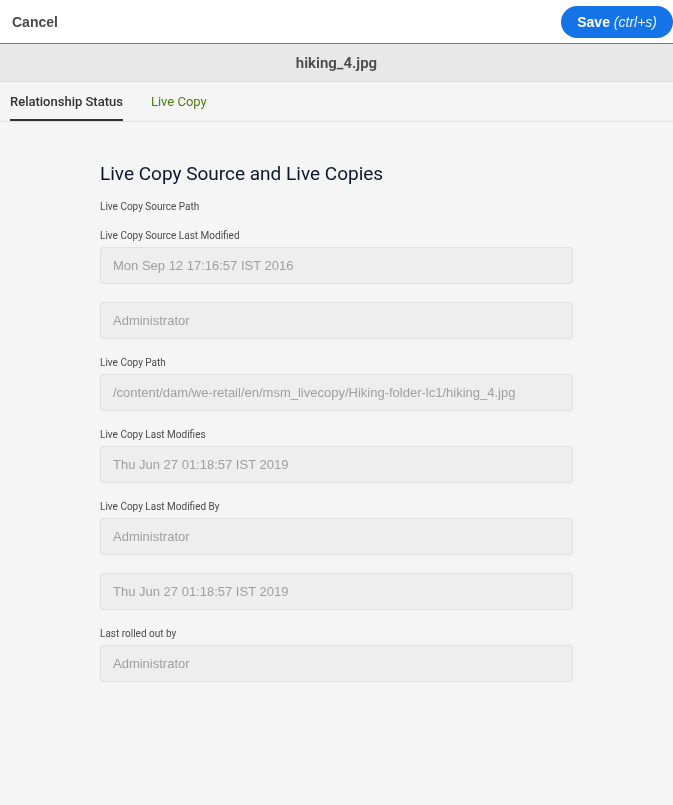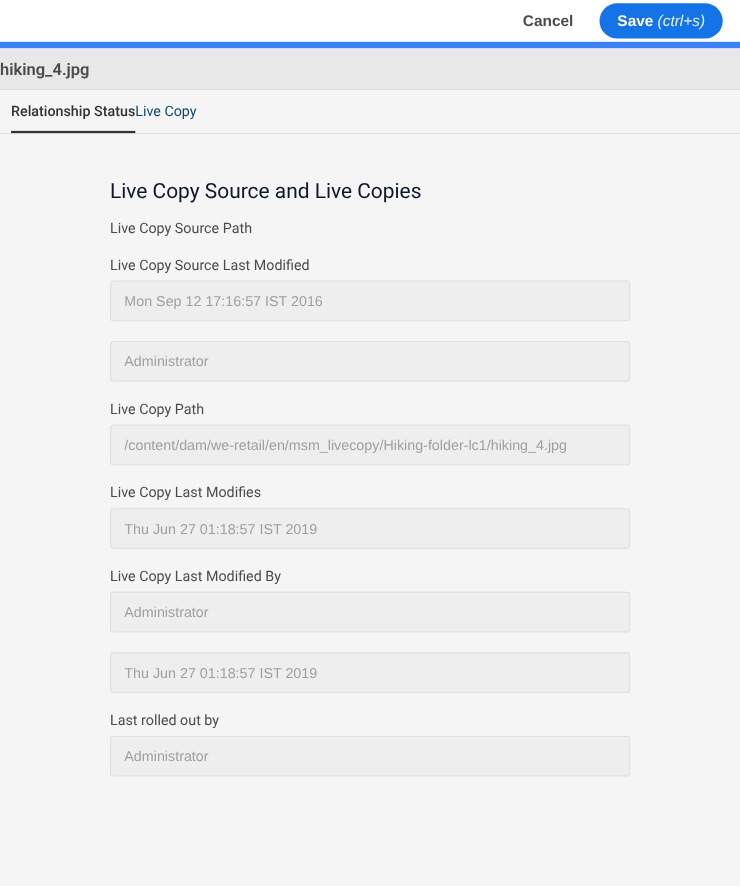--- a/index.html
+++ b/index.html
@@ -8,25 +8,25 @@
   background: #f5f5f5;
   width: 673px;
   height: 805px;
   overflow: hidden;
   position: relative;
 }
 .toolbar {
   background: #fff;
   height: 44px;
   display: flex;
-  justify-content: flex-end;
+  justify-content: space-between;
   align-items: center;
-  padding-right: 16px;
+  padding-right: 0;
   gap: 12px;
-  border-bottom: 6px solid #3b82f6;
+  border-bottom: 1px solid #3b82f6;
 }
 .cancel-btn {
   background: transparent;
   border: none;
   color: #4b4b4b;
   font-size: 14px;
   font-weight: 600;
   cursor: pointer;
   padding: 8px 12px;
 }
@@ -43,39 +43,40 @@
 .save-btn .shortcut {
   font-style: italic;
   font-weight: 400;
   opacity: 0.9;
 }
 .titlebar {
   background: #e8e8e8;
   height: 38px;
   display: flex;
   align-items: center;
-  justify-content: flex-start;
+  justify-content: center;
   color: #4b4b4b;
   font-size: 15px;
   font-weight: 600;
   border-bottom: 1px solid #ddd;
 }
 .scroll-area {
   height: calc(805px - 44px - 38px);
   overflow-y: scroll;
   background: #f5f5f5;
 }
 .tabs {
   display: flex;
+  gap: 28px;
   padding: 12px 6px 0 10px;
   border-bottom: 1px solid #e0e0e0;
 }
 .tab {
   font-size: 13px;
-  color: #0c4a6e;
+  color: #4d7c0f;
   padding-bottom: 10px;
   cursor: pointer;
 }
 .tab.active {
   color: #323232;
   font-weight: 500;
   border-bottom: 2px solid #323232;
 }
 .content {
   padding: 40px 100px 40px 100px;
@@ -83,21 +84,21 @@
 .section-title {
   font-size: 19px;
   color: #0f172a;
   font-weight: 400;
   margin-bottom: 16px;
 }
 .field {
   margin-bottom: 18px;
 }
 .field-label {
-  font-size: 13px;
+  font-size: 10px;
   color: #4b4b4b;
   margin-bottom: 6px;
   display: block;
 }
 .field-input {
   width: 100%;
   background: #eeeeee;
   border: 1px solid #e0e0e0;
   border-radius: 3px;
   padding: 10px 12px;

